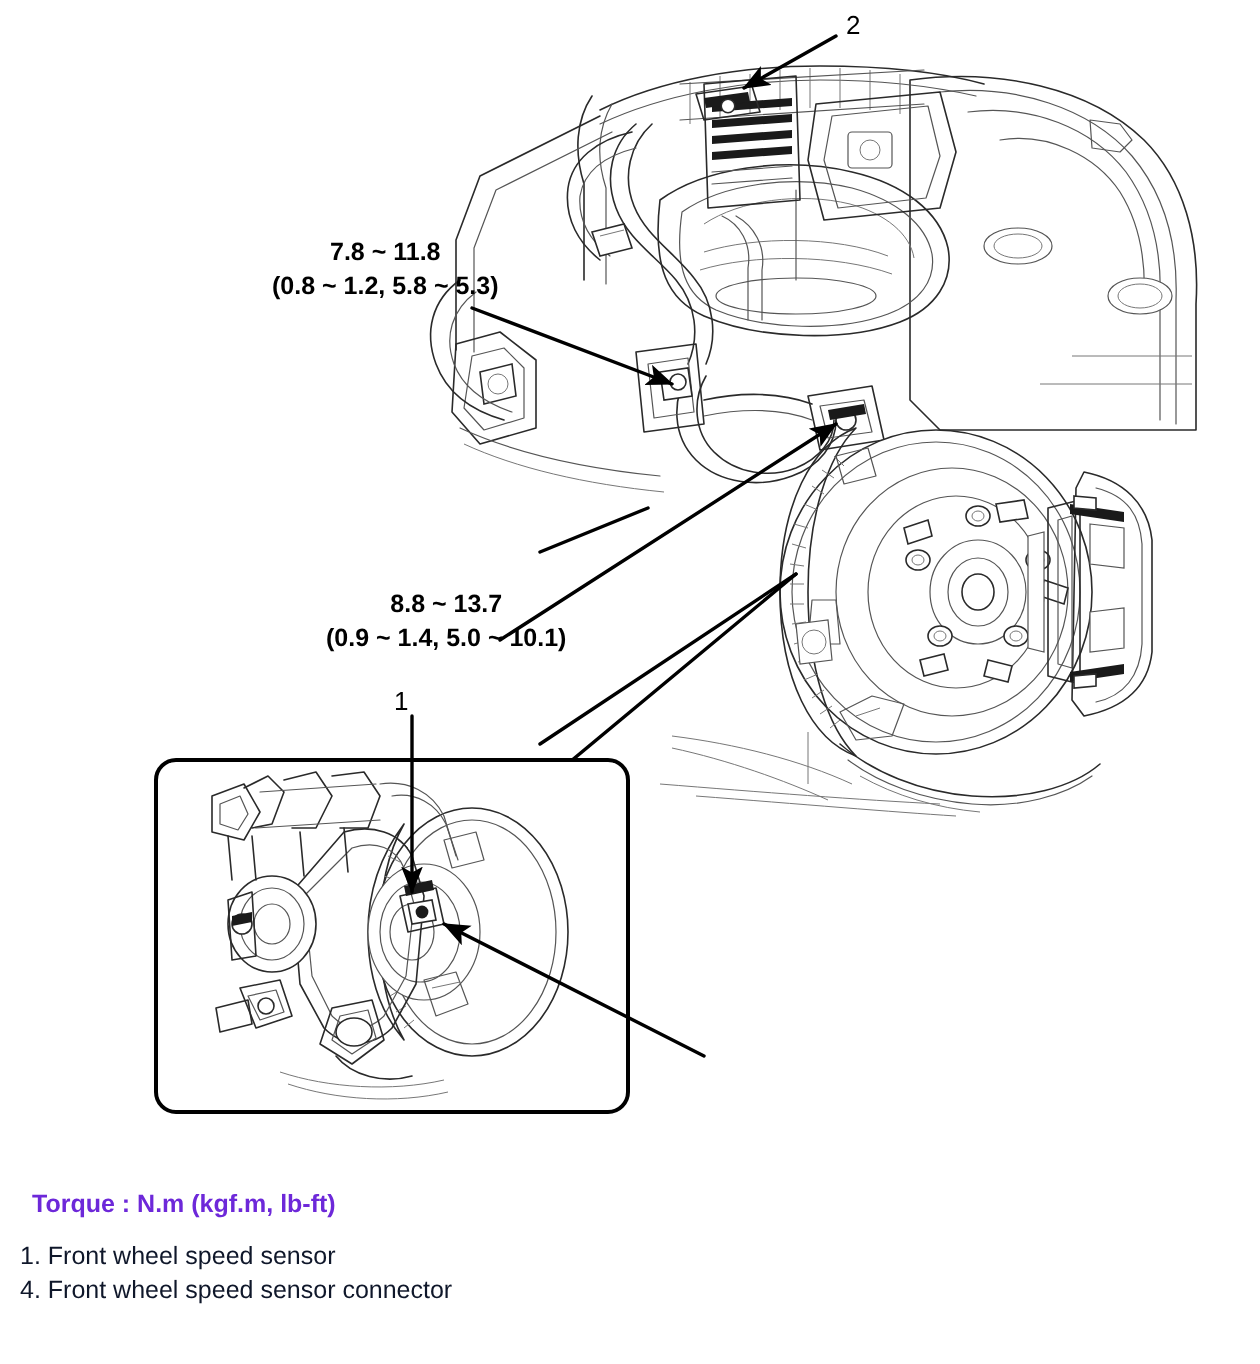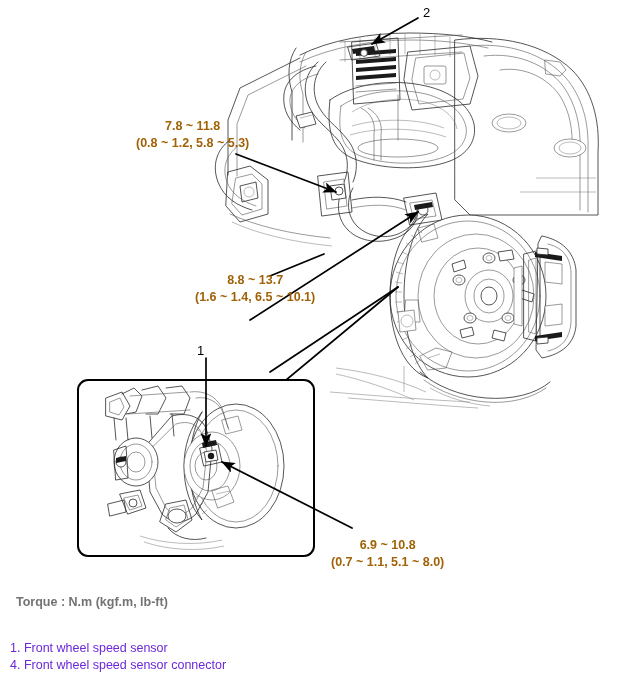--- a/index.html
+++ b/index.html
@@ -26,21 +26,21 @@
     position: absolute;
     left: 0; top: 0;
     width: 630px;
     height: 682px;
   }
   .callout {
     position: absolute;
     font-family: "Liberation Sans", sans-serif;
     font-size: 12.5px;
     font-weight: bold;
-    color: #a16207;
+    color: #000000;
     line-height: 17px;
     white-space: nowrap;
     text-align: center;
   }
   .callout .line1 { display: block; }
   .callout .line2 { display: block; }
 
   .ref-num {
     position: absolute;
     font-family: "Liberation Sans", sans-serif;
@@ -48,29 +48,29 @@
     color: #000000;
     line-height: 14px;
   }
 
   #torque-line {
     position: absolute;
     left: 16px;
     top: 595px;
     font-size: 12.5px;
     font-weight: bold;
-    color: #737373;
+    color: #6d28d9;
     white-space: nowrap;
   }
   #legend {
     position: absolute;
     left: 10px;
-    top: 640px;
+    top: 620px;
     font-size: 12.5px;
-    color: #6d28d9;
+    color: #0f172a;
     line-height: 17px;
   }
   #legend .legend-item {
     display: block;
     white-space: nowrap;
   }
 </style>
 </head>
 <body>
 
@@ -380,29 +380,25 @@
       <path class="lead" d="M352,528 L222,462" marker-end="url(#arrowhead)"></path>
     </g>
 
   </svg>
 
   <div class="callout" style="left:136px; top:118px;">
     <span class="line1">7.8 ~ 11.8</span>
     <span class="line2">(0.8 ~ 1.2, 5.8 ~ 5.3)</span>
   </div>
 
-  <div class="callout" style="left:163px; top:272px;margin-left:32px;">
+  <div class="callout" style="left:163px; top:294px;">
     <span class="line1">8.8 ~ 13.7</span>
-    <span class="line2">(1.6 ~ 1.4, 6.5 ~ 10.1)</span>
+    <span class="line2">(0.9 ~ 1.4, 5.0 ~ 10.1)</span>
   </div>
 
-  <div class="callout" style="left:331px; top:537px;">
-    <span class="line1">6.9 ~ 10.8</span>
-    <span class="line2">(0.7 ~ 1.1, 5.1 ~ 8.0)</span>
-  </div>
 
   <div class="ref-num" style="left:197px; top:344px;">1</div>
 
   <div class="ref-num" style="left:423px; top:6px;">2</div>
 
   <div id="torque-line">Torque : N.m (kgf.m, lb-ft)</div>
 
   <div id="legend">
     <span class="legend-item">1. Front wheel speed sensor</span>
     <span class="legend-item">4. Front wheel speed sensor connector</span>

